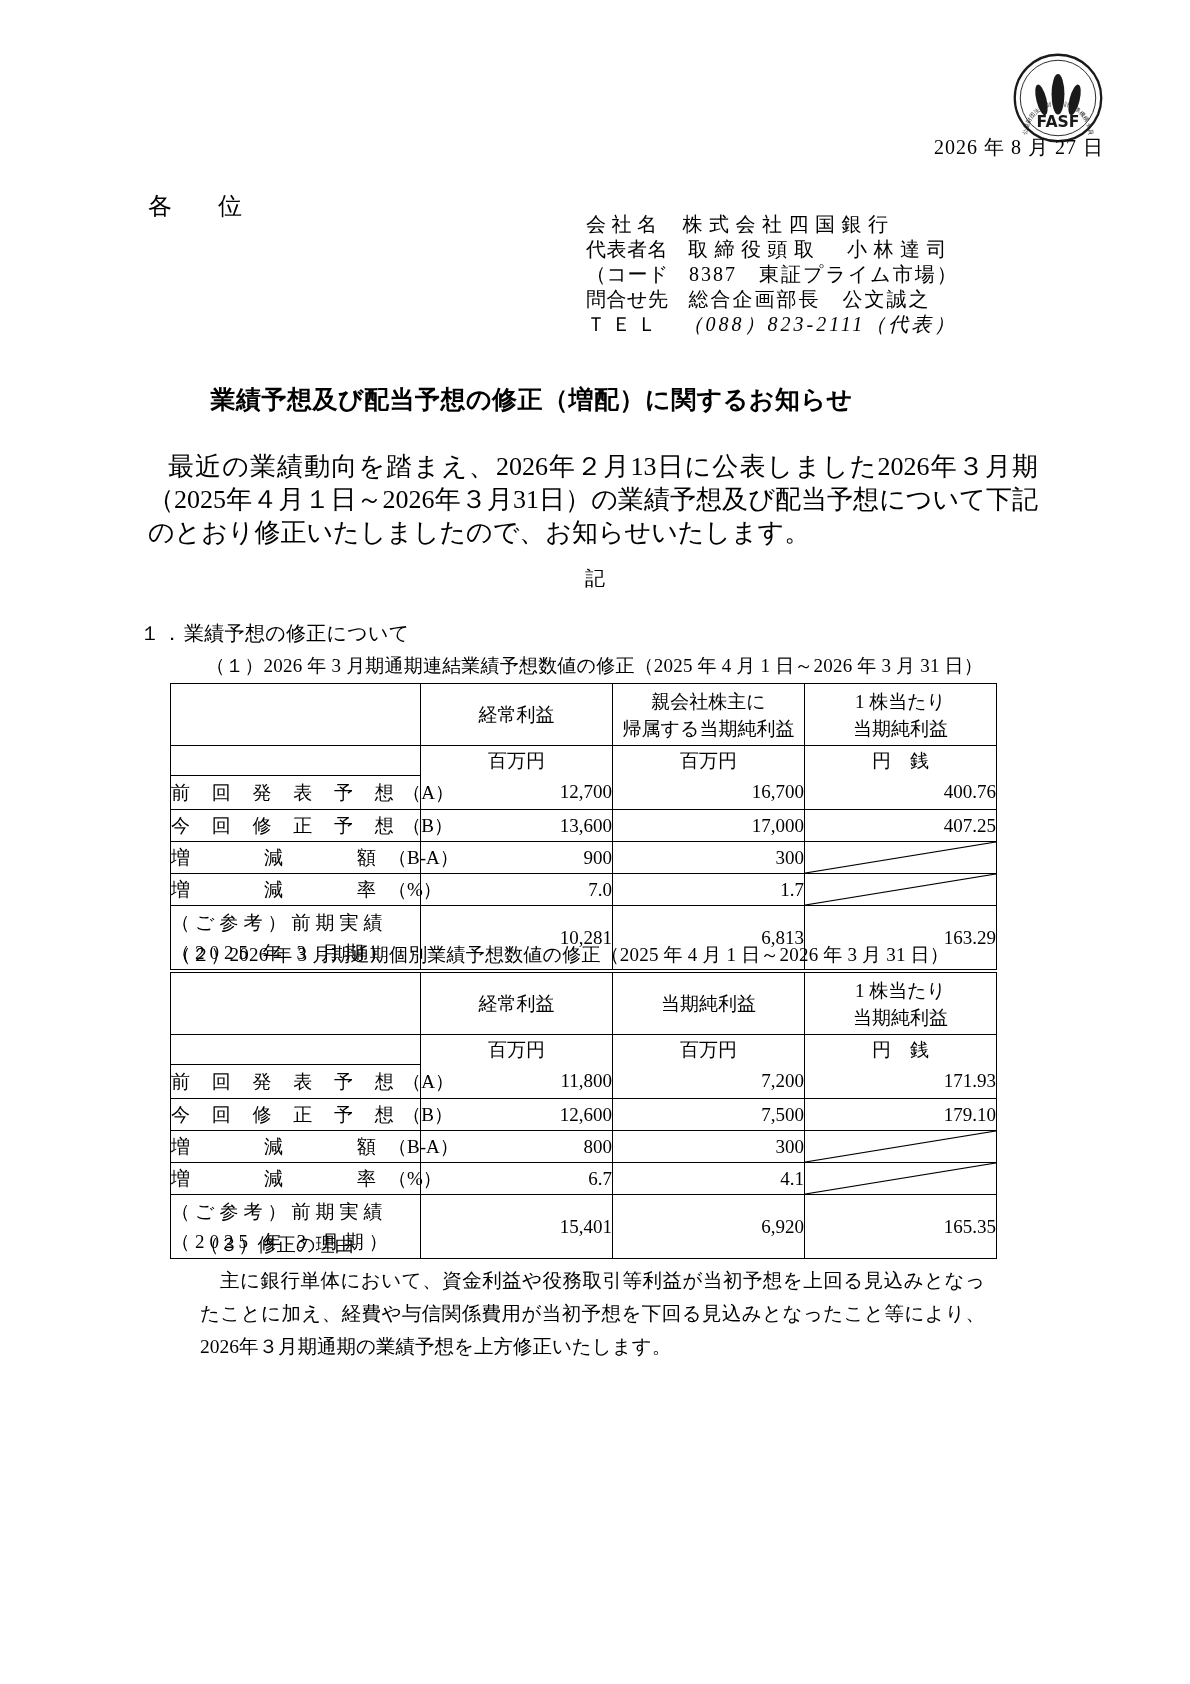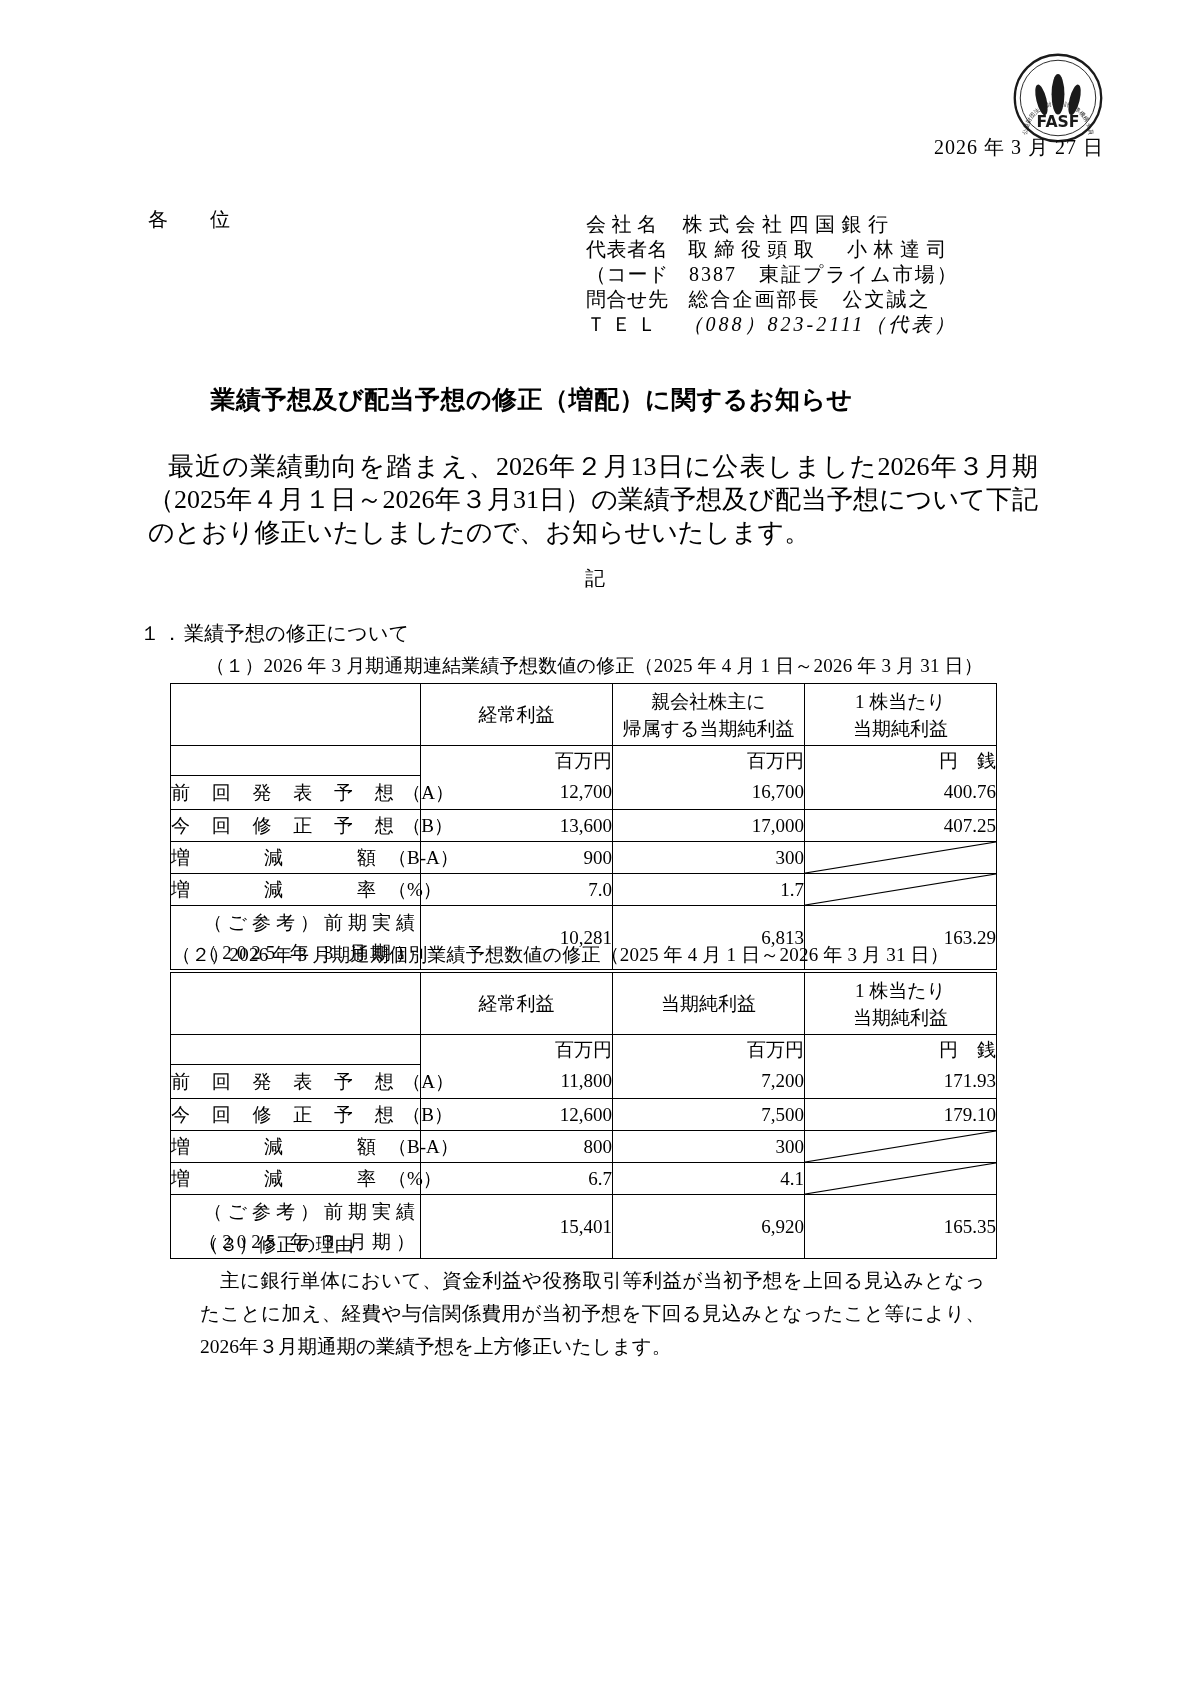--- a/index.html
+++ b/index.html
@@ -43,24 +43,23 @@
     font-size: 20px;
     letter-spacing: 1px;
     white-space: nowrap;
   }
 
   
   .addressee {
     position: absolute;
     top: 190px;
     left: 148px;
-    font-size: 20px;
+    font-size: 24px;
     letter-spacing: 11px;
     white-space: nowrap;
-    margin-top: 16px;
   }
 
   
   .company-block {
     position: absolute;
     top: 212px;
     left: 586px;
     font-size: 20px;
     line-height: 25px;
     white-space: nowrap;
@@ -189,35 +188,35 @@
   .rowlabel .sp2 { letter-spacing: 12px; }
   .rowlabel .tag { letter-spacing: 0px; }
 
   .numcell {
     text-align: right;
     padding: 2px 10px 2px 4px;
     height: 32px;
     white-space: nowrap;
   }
   .unitcell {
-    text-align: right;
+    text-align: center;
     padding: 2px 10px 2px 4px;
     height: 30px;
     border-bottom: none !important;
     white-space: nowrap;
   }
   .unit-yen-sen { letter-spacing: 0px; }
   .firstrow-num {
     border-top: none !important;
     text-align: right;
     padding: 0 10px 4px 4px;
     height: 34px;
   }
   .ref-label {
-    text-align: right;
+    text-align: left;
     padding: 4px 6px 4px 8px;
     height: 64px;
     line-height: 30px;
     white-space: nowrap;
   }
   .ref-label .ln { display: block; letter-spacing: 5px; }
   .ref-num {
     text-align: right;
     padding: 4px 10px;
     height: 64px;
@@ -262,21 +261,21 @@
       <text font-size="6.2" fill="#1a1a1a" font-family="'DejaVu Sans', sans-serif">
         <textPath href="#ringpath" startOffset="50%" text-anchor="middle">公益財団法人 財務会計基準機構 会員</textPath>
       </text>
       <ellipse cx="50" cy="46" rx="7" ry="22" fill="#1a1a1a"></ellipse>
       <ellipse cx="32" cy="52" rx="5.5" ry="17" fill="#1a1a1a" transform="rotate(-14 32 52)"></ellipse>
       <ellipse cx="68" cy="52" rx="5.5" ry="17" fill="#1a1a1a" transform="rotate(14 68 52)"></ellipse>
       <text x="50" y="82" text-anchor="middle" font-size="17" font-weight="bold" fill="#1a1a1a" font-family="'DejaVu Sans', sans-serif">FASF</text>
     </svg>
   </div>
 
-  <div class="date-line">2026 年 3 月 27 日</div>
+  <div class="date-line">2026 年 8 月 27 日</div>
 
   <div class="addressee">各　位</div>
 
   <div class="company-block">
     <span class="crow"><span class="cb-label">会社名</span>　<span class="cb-value">株式会社四国銀行</span></span>
     <span class="crow"><span class="cb-label wide">代表者名</span>　<span class="cb-value">取締役頭取　小林達司</span></span>
     <span class="crow"><span class="cb-label wide">（コード</span>　<span class="cb-value tight">8387　東証プライム市場）</span></span>
     <span class="crow"><span class="cb-label wide">問合せ先</span>　<span class="cb-value tight">総合企画部長　公文誠之</span></span>
     <span class="crow"><span class="cb-label">ＴＥＬ</span>　<span class="cb-value tel">（088）823-2111（代表）</span></span>
   </div>

